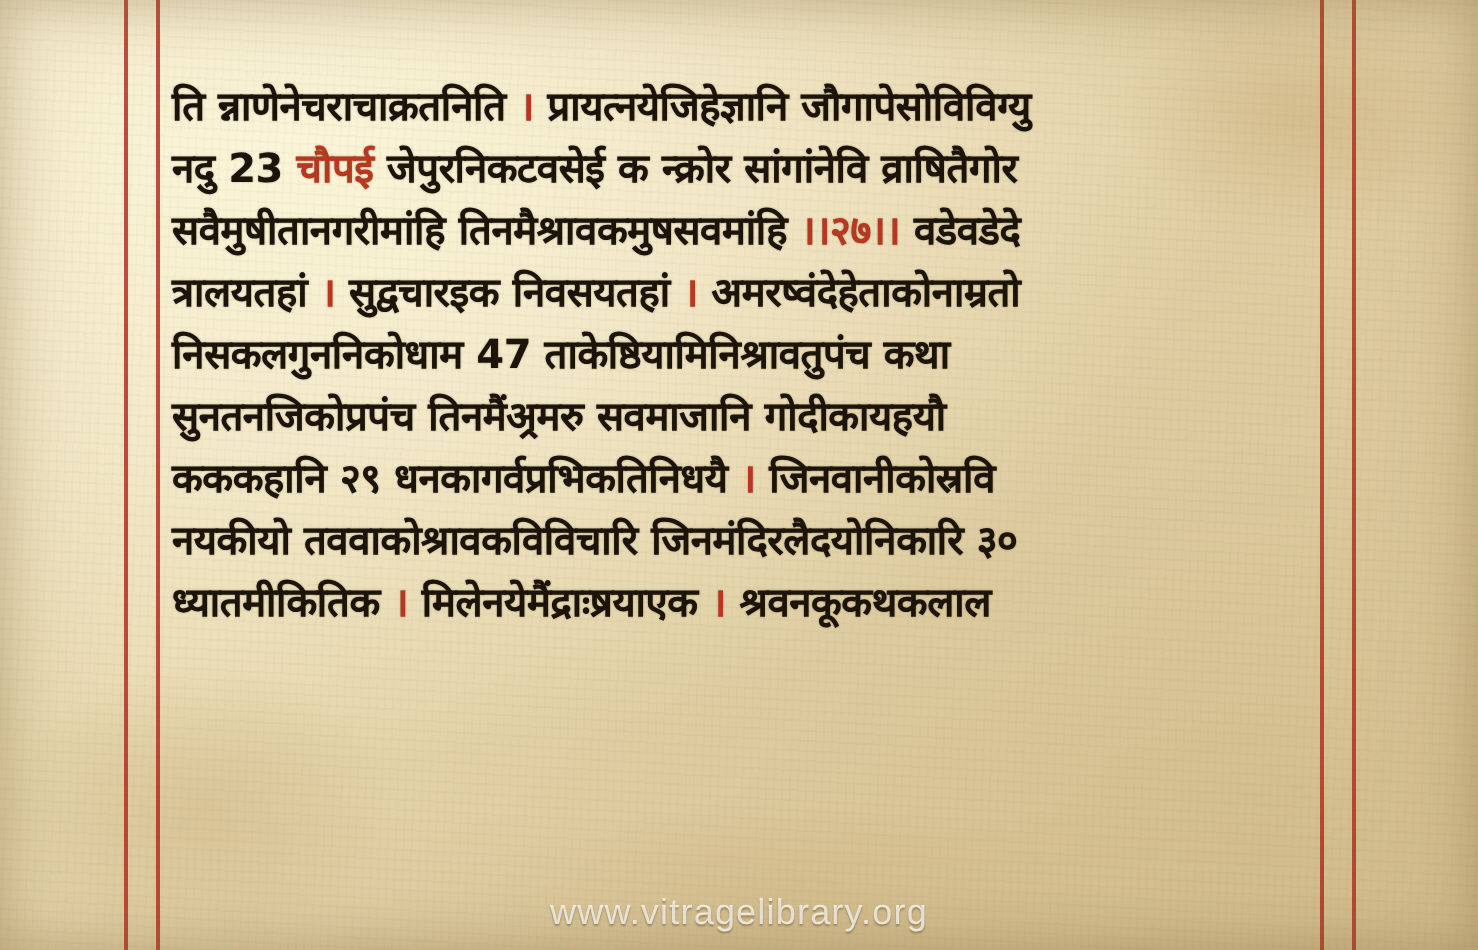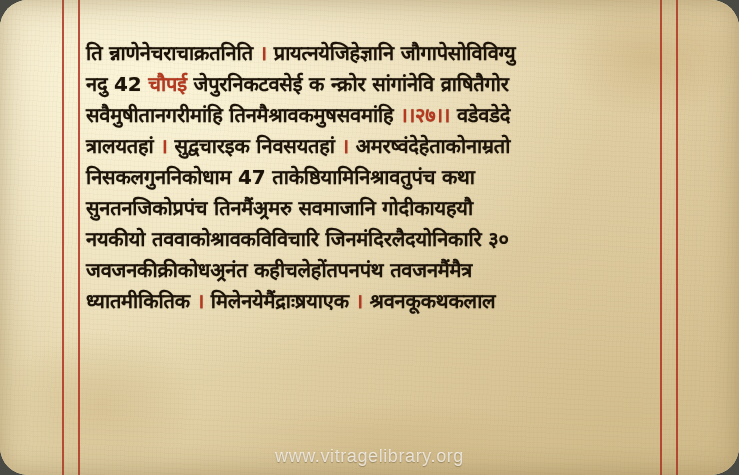--- a/index.html
+++ b/index.html
@@ -7,21 +7,20 @@
     padding: 0;
     background: #4a4a44;
   }
   #page {
     position: relative;
     width: 739px;
     height: 475px;
     overflow: hidden;
     background: #ece0bd;
     font-family: "Liberation Serif", serif;
-    border-radius: 28px;
   }
   
   .paper-base {
     position: absolute;
     inset: 0;
     background:
       radial-gradient(ellipse at 20% 15%, rgba(255,250,225,0.75) 0%, rgba(255,250,225,0) 55%),
       radial-gradient(ellipse at 85% 85%, rgba(196,170,118,0.45) 0%, rgba(196,170,118,0) 60%),
       radial-gradient(ellipse at 95% 10%, rgba(210,185,135,0.5) 0%, rgba(210,185,135,0) 50%),
       linear-gradient(165deg, #f2e7c6 0%, #ecdfba 35%, #e4d4aa 70%, #dcc99c 100%);
@@ -110,26 +109,26 @@
   <div class="stain stain-b"></div>
   <div class="stain stain-c"></div>
 
   <div class="rule-v r1"></div>
   <div class="rule-v r2"></div>
   <div class="rule-v r3"></div>
   <div class="rule-v r4"></div>
 
   <div class="text-block">
     <div class="line"><span>ति न्नाणेनेचराचाक्रतनिति </span><span class="red">।</span><span> प्रायत्नयेजिहेज्ञानि जौगापेसोविविग्यु</span></div>
-    <div class="line"><span>नदु </span><span>42</span><span class="red"> चौपई </span><span>जेपुरनिकटवसेई क न्क्रोर सांगांनेवि व्राषितैगोर</span></div>
+    <div class="line"><span>नदु </span><span>23</span><span class="red"> चौपई </span><span>जेपुरनिकटवसेई क न्क्रोर सांगांनेवि व्राषितैगोर</span></div>
     <div class="line"><span>सवैमुषीतानगरीमांहि तिनमैश्रावकमुषसवमांहि </span><span class="red">।।२७।।</span><span> वडेवडेदे</span></div>
     <div class="line"><span>त्रालयतहां </span><span class="red">।</span><span> सुद्वचारइक निवसयतहां </span><span class="red">।</span><span> अमरष्वंदेहेताकोनाम्रतो</span></div>
     <div class="line"><span>निसकलगुननिकोधाम </span><span>47</span><span> ताकेष्ठियामिनिश्रावतुपंच कथा</span></div>
     <div class="line"><span>सुनतनजिकोप्रपंच तिनमैंअ्रमरु सवमाजानि गोदीकायहयौ</span></div>
+    <div class="line"><span>कककहानि </span><span>२९</span><span> धनकागर्वप्रभिकतिनिधयै </span><span class="red">।</span><span> जिनवानीकोस्रवि</span></div>
     <div class="line"><span>नयकीयो तववाकोश्रावकविविचारि जिनमंदिरलैदयोनिकारि </span><span>३०</span></div>
-    <div class="line"><span>जवजनकीक्रीकोधअ्रनंत कहीचलेहोंतपनपंथ तवजनमैंमैत्र</span></div>
     <div class="line"><span>ध्यातमीकितिक </span><span class="red">।</span><span> मिलेनयेमैंद्राःष्रयाएक </span><span class="red">।</span><span> श्रवनकूकथकलाल</span></div>
   </div>
 
   <div class="edge-shade"></div>
 
   <div class="watermark">www.vitragelibrary.org</div>
 </div>
 
 </body></html>

